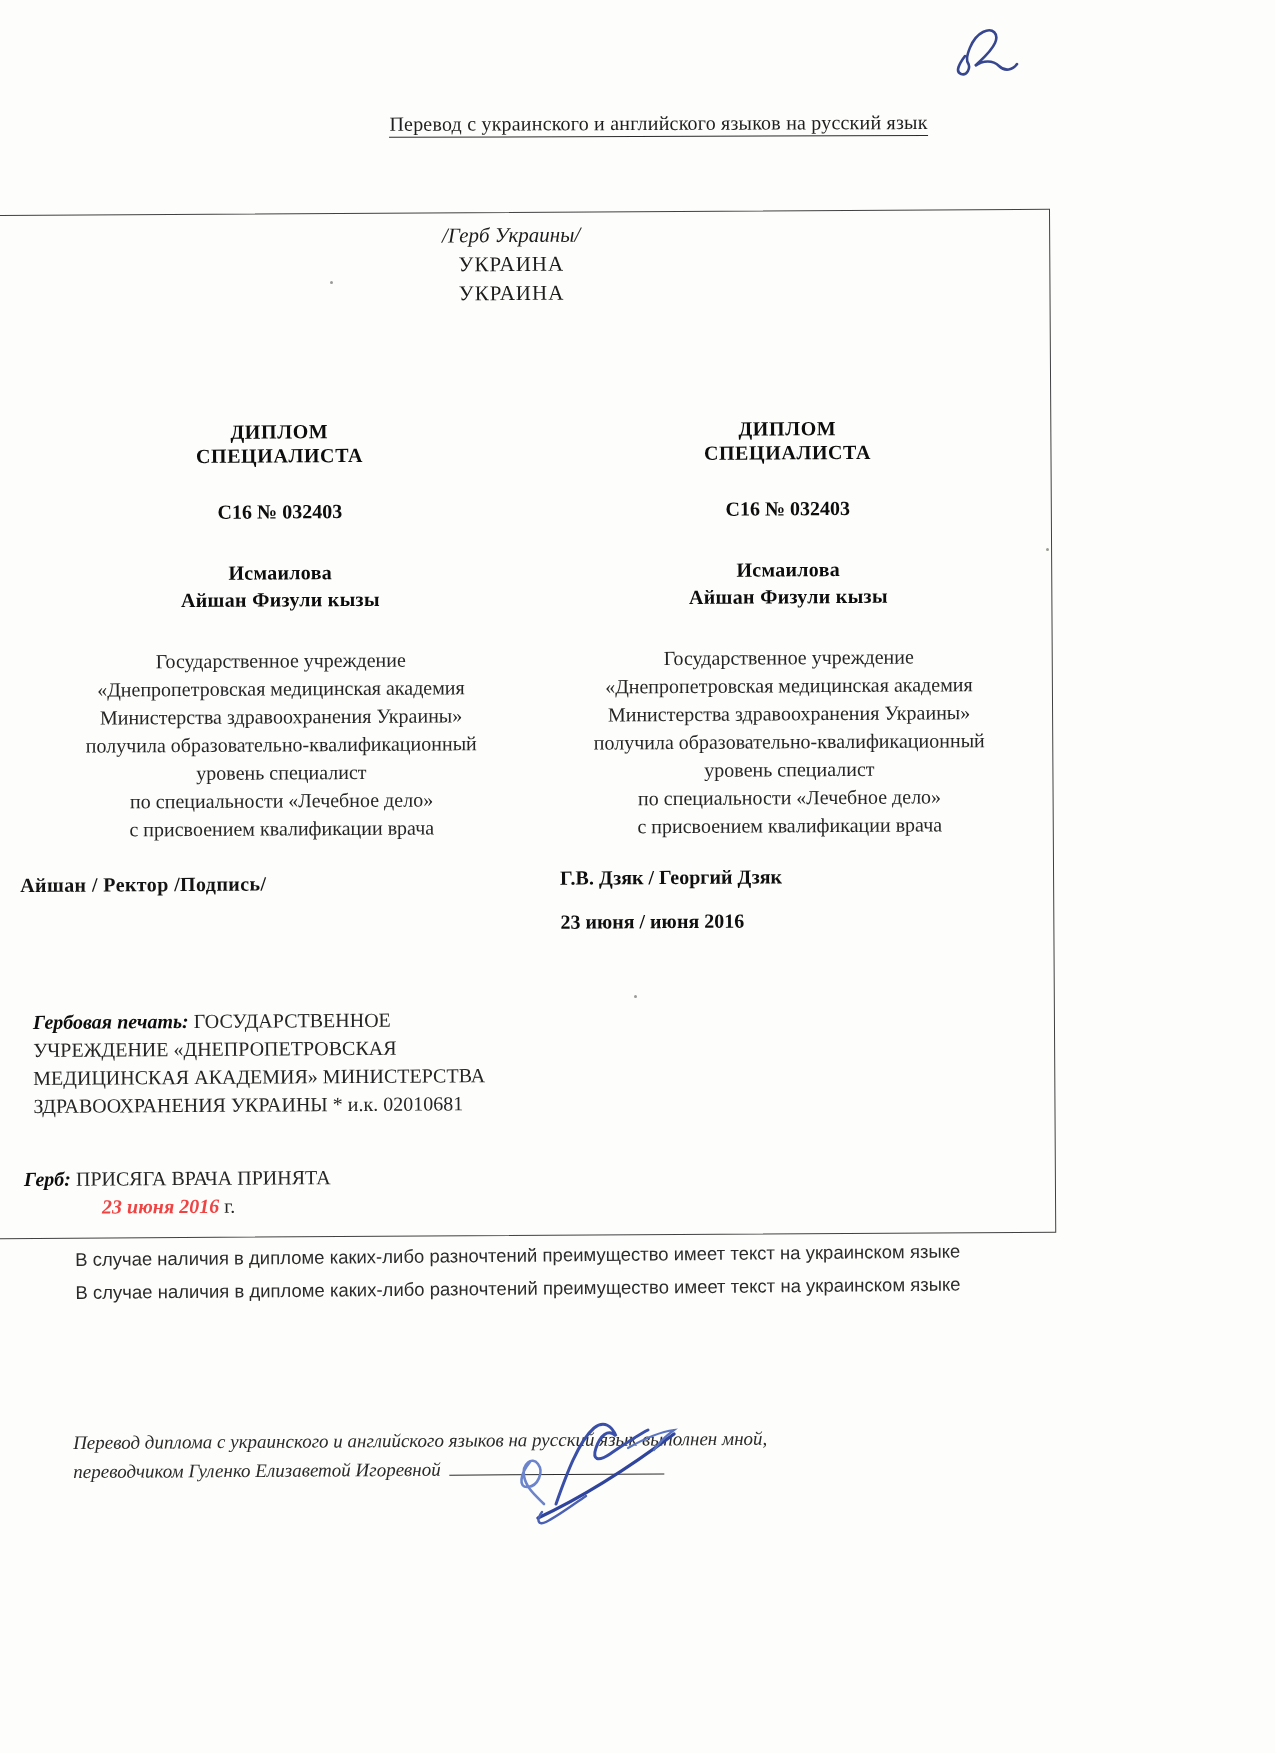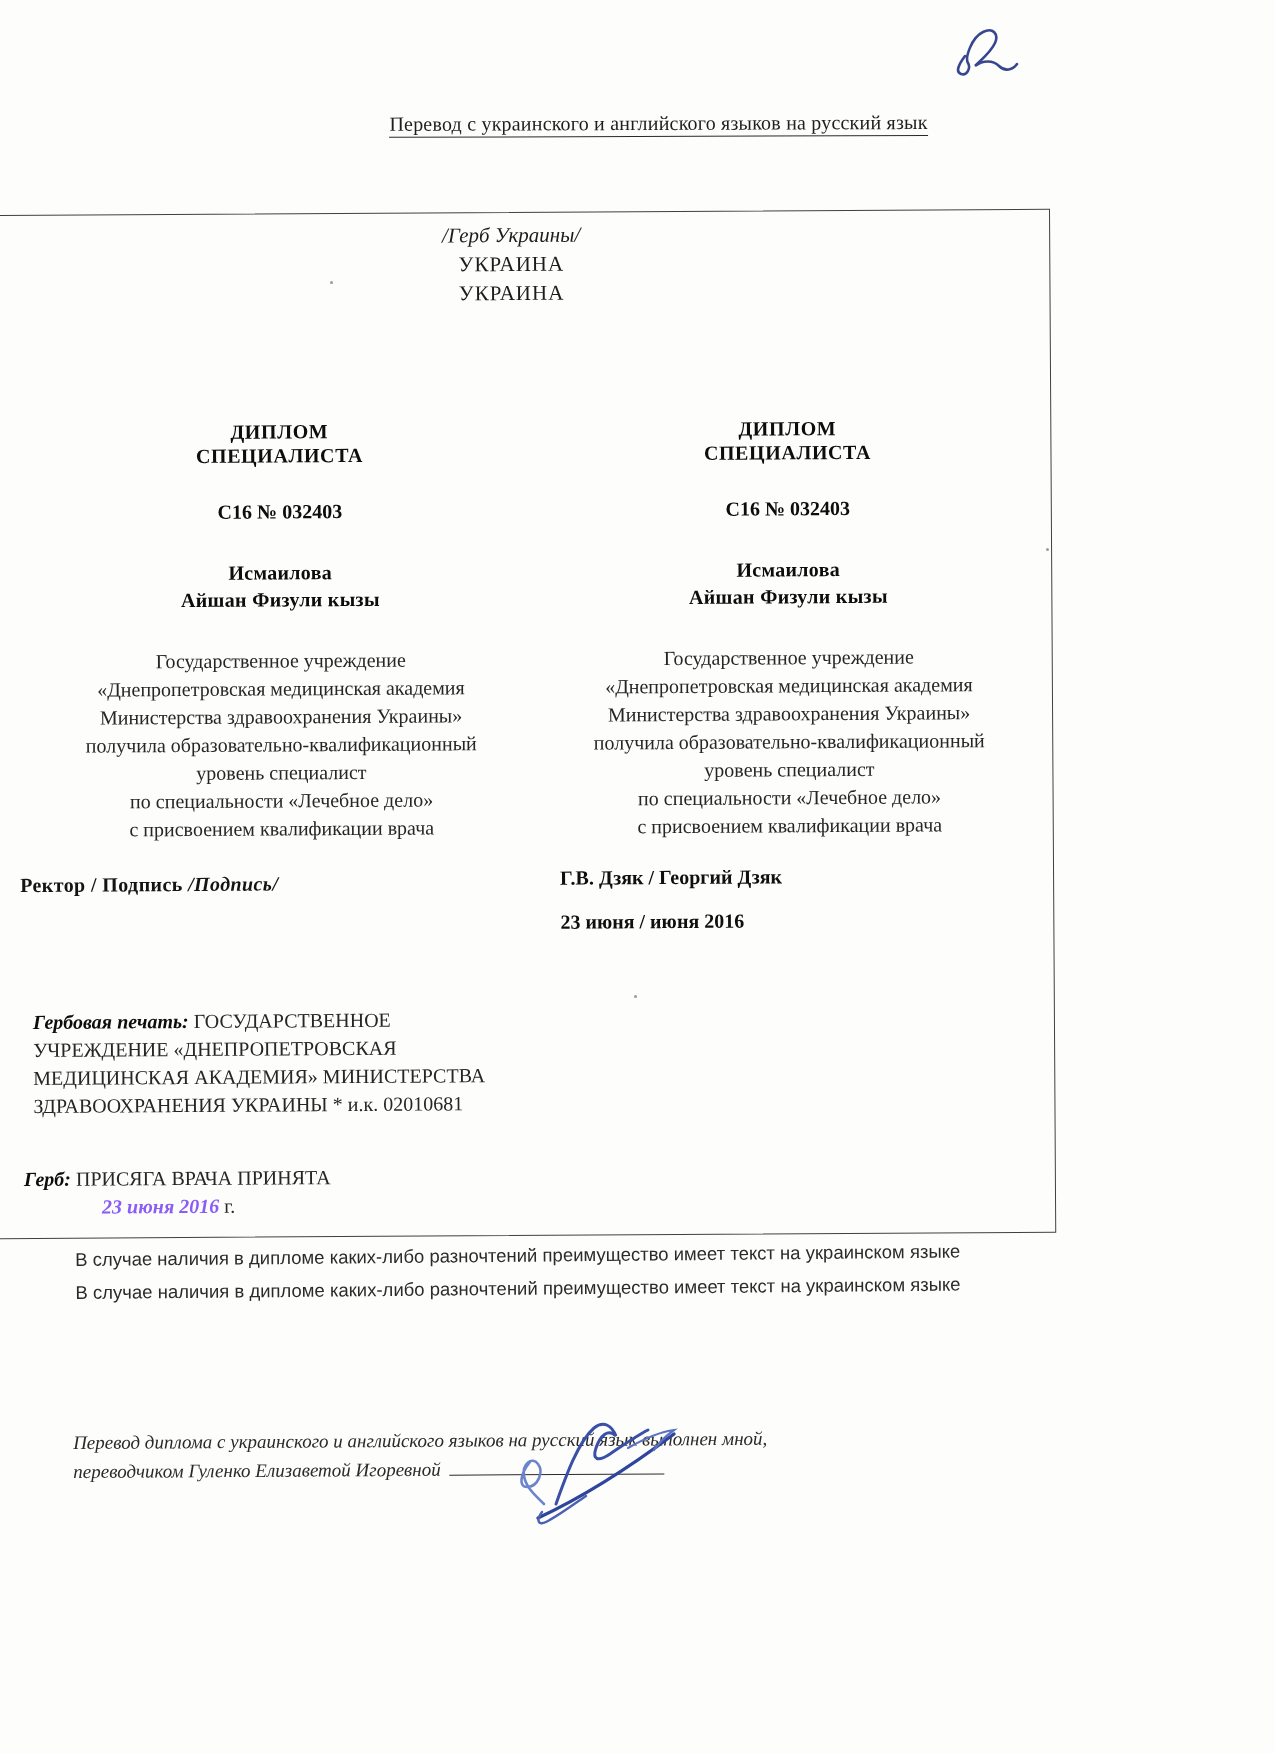--- a/index.html
+++ b/index.html
@@ -41,34 +41,34 @@
   .col.left{left:65px;}
   .col.right{left:573px;}
   .title{font-weight:bold;font-size:20px;line-height:24px;color:#0d0d0d;letter-spacing:0.6px;}
   .num{margin-top:33px;font-weight:bold;font-size:20px;color:#0d0d0d;}
   .name{margin-top:36px;font-weight:bold;font-size:20px;line-height:27px;color:#0d0d0d;letter-spacing:0.3px;}
   .body{margin-top:33px;font-size:20px;line-height:28px;color:#262626;}
   .rector{
     position:absolute;left:43px;top:658px;
     font-weight:bold;font-size:20px;color:#141414;letter-spacing:0.4px;
   }
-  .rector .it{font-style:italic;}
+  .rector .it{}
   .signer{position:absolute;left:583px;top:654px;font-weight:bold;font-size:20px;color:#0f0f0f;}
   .signer .date{margin-top:21px;}
   .seal{
     position:absolute;left:55px;top:792px;width:462px;
     font-size:20px;line-height:28px;color:#262626;text-align:left;
   }
   .seal b,.stamp b{color:#0d0d0d;font-style:italic;}
   .stamp{
     position:absolute;left:45px;top:949px;width:470px;
     font-size:20px;line-height:28px;color:#262626;text-align:left;
   }
   .stamp .date-line{padding-left:78px;}
-  .stamp .bi{font-weight:bold;font-style:italic;color:#8b5cf6;}
+  .stamp .bi{font-weight:bold;font-style:italic;color:#ef4444;}
   .disc{
     position:absolute;left:75px;top:1243px;
     font-family:"Liberation Sans","DejaVu Sans",sans-serif;
     font-size:18.5px;line-height:33px;color:#2b2b2b;
     transform:rotate(-0.55deg);transform-origin:0 0;
     white-space:nowrap;
   }
   .transl{
     position:absolute;left:73px;top:1428px;
     font-style:italic;font-size:19px;line-height:29px;color:#2a2a2a;
@@ -141,21 +141,21 @@
         <div>«Днепропетровская медицинская академия</div>
         <div>Министерства здравоохранения Украины»</div>
         <div>получила образовательно-квалификационный</div>
         <div>уровень специалист</div>
         <div>по специальности «Лечебное дело»</div>
         <div>с присвоением квалификации врача</div>
       </div>
     </div>
 
     <div class="rector">
-      <span>Ректор / Подпись</span>
+      <span>Айшан / Ректор</span>
       <span class="it">/Подпись/</span>
     </div>
 
     <div class="signer">
       <div>Г.В. Дзяк / Георгий Дзяк</div>
       <div class="date">23 июня / июня 2016</div>
     </div>
 
     <div class="seal">
       <b>Гербовая печать:</b>

